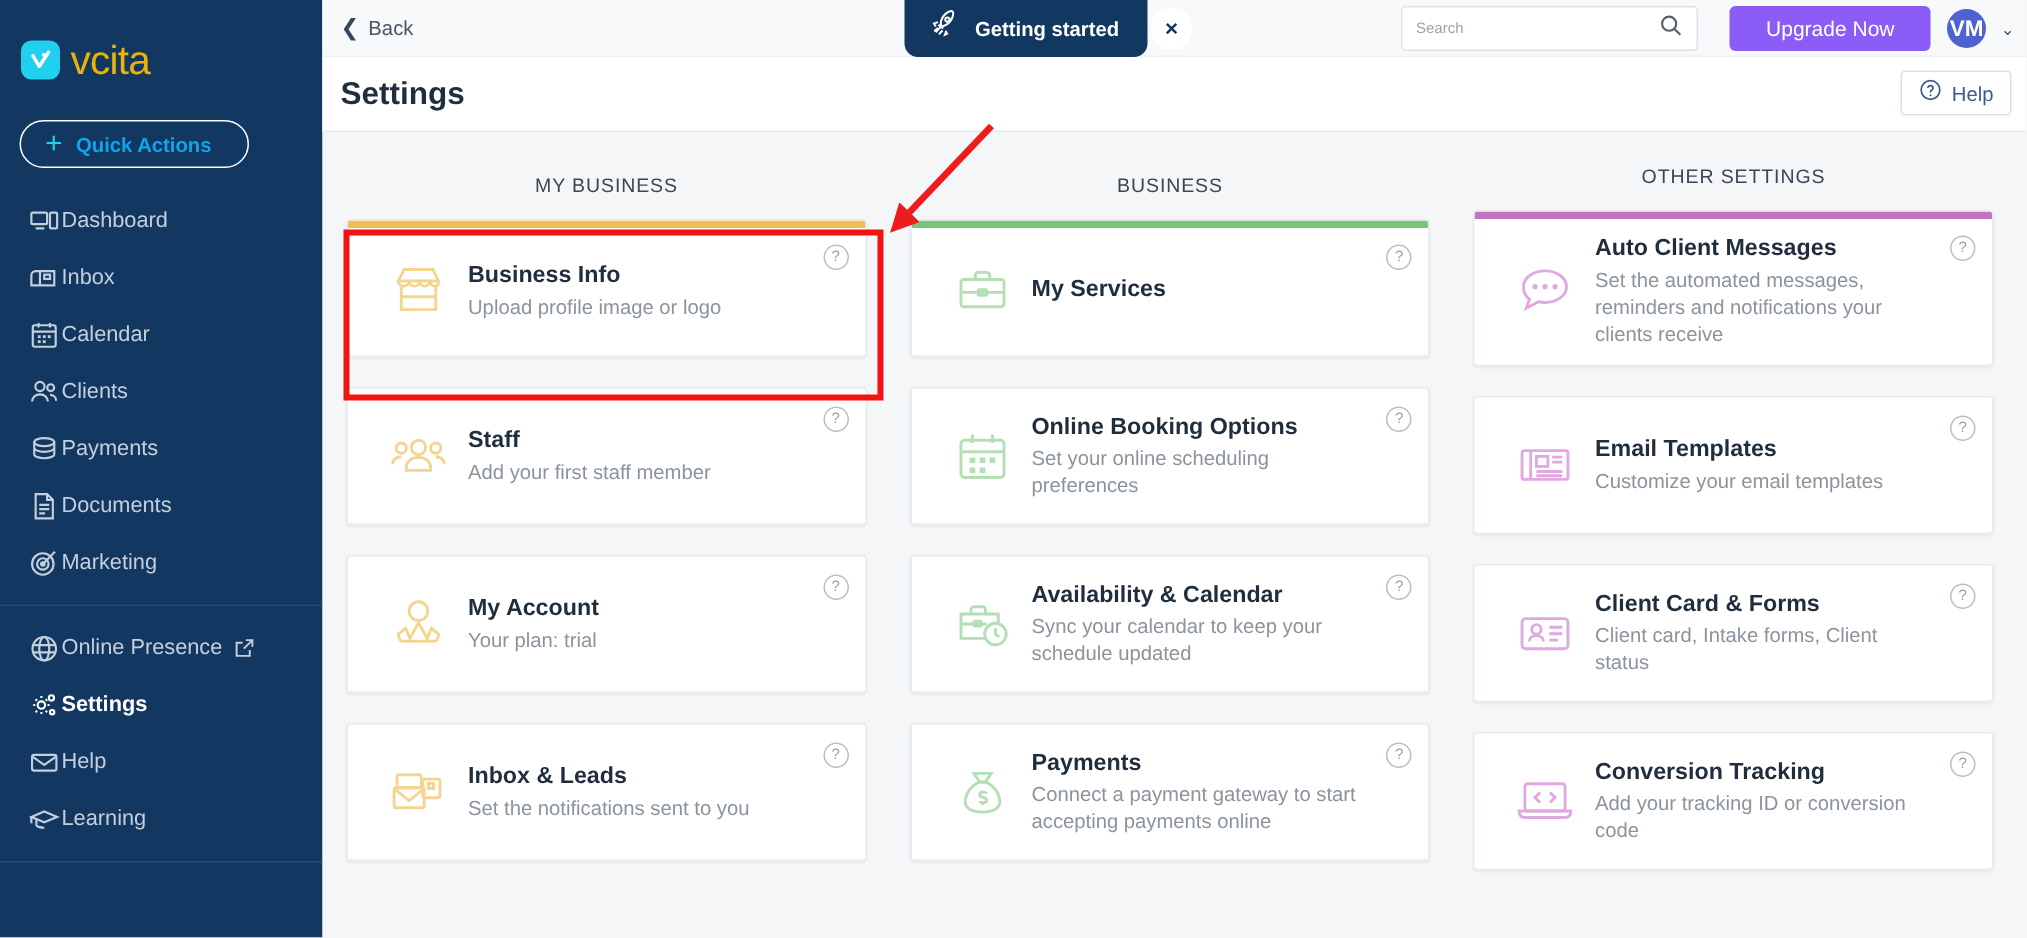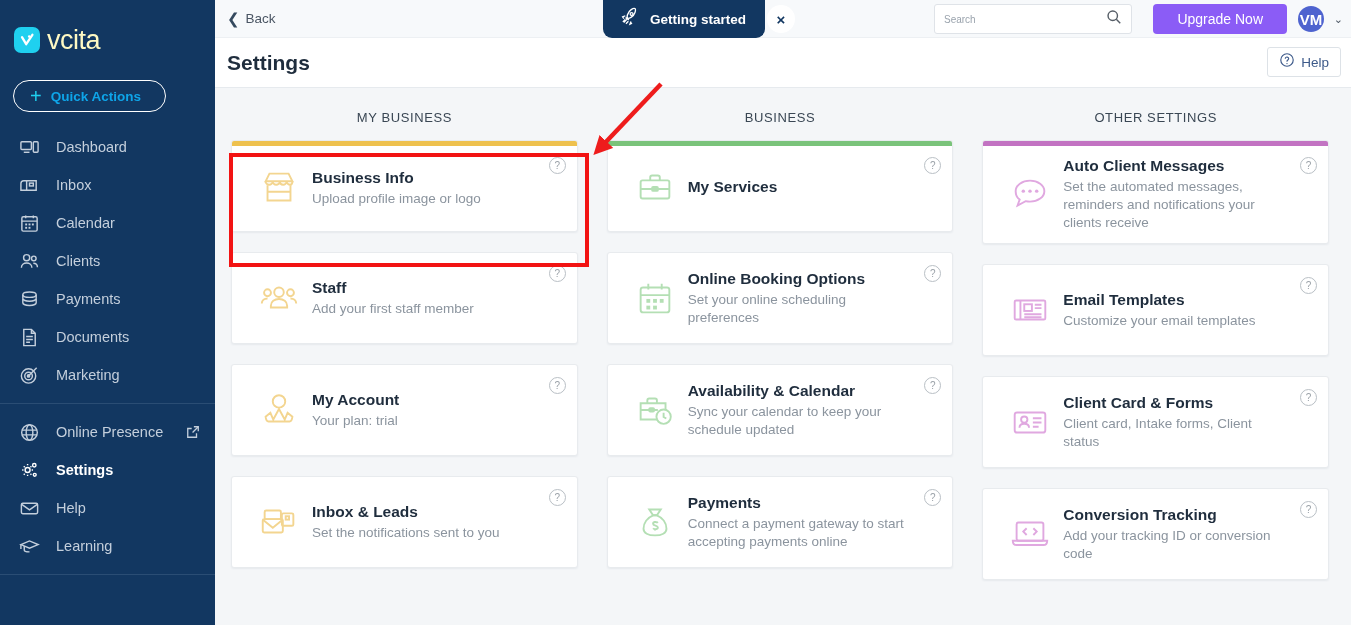--- a/index.html
+++ b/index.html
@@ -19,37 +19,37 @@
     position: relative;
     display: flex; flex-direction: column;
     padding-top: 18px;
   }
   .logo-row { display: flex; align-items: center; gap: 7px; padding: 4px 0 0 14px; height: 40px; }
   .logo-mark {
     width: 26px; height: 26px; border-radius: 7px;
     background: #1fd0ef;
     display: flex; align-items: center; justify-content: center;
   }
-  .logo-text { color: #fef9c3; font-size: 27px; letter-spacing: -0.5px; font-weight: 400; line-height: 1; }
+  .logo-text { color: #eab308; font-size: 27px; letter-spacing: -0.5px; font-weight: 400; line-height: 1; }
 
   .quick-actions {
     margin: 22px 0 0 13px;
     width: 153px; height: 32px;
     border: 1.5px solid #ffffff;
     border-radius: 17px;
     display: flex; align-items: center; gap: 9px;
     padding-left: 16px;
     cursor: pointer;
   }
   .qa-plus { color: #1fd0ef; font-size: 20px; line-height: 1; font-weight: 400; }
   .qa-label { color: #0ea5e9; font-size: 13.5px; font-weight: bold; }
 
   .nav { margin-top: 16px; }
   .nav-item {
-    display: flex; align-items: center; gap: 15px;
+    display: flex; align-items: center; 
     height: 38px; padding-left: 17px;
     color: #c4cfdc; font-size: 14.5px; cursor: pointer;
   }
   .nav-item .ico { width: 24px; height: 24px; display:flex; align-items:center; justify-content:center; flex:0 0 24px;}
   .nav-item.active { color: #ffffff; font-weight: bold; }
   .nav-sep { height: 1px; background: #2a4d74; margin: 9px 0 9px 0; }
   .ext-ico { margin-left: 8px; display:flex; }
 
   
   .main { flex: 1 1 auto; height: 625px; display: flex; flex-direction: column; position: relative; background: #f4f6f8; }
@@ -120,21 +120,21 @@
   .help-btn {
     position: absolute; right: 10px; top: 9px;
     height: 30px; padding: 0 11px;
     background: #ffffff; border: 1px solid #dde2e7; border-radius: 3px;
     display:flex; align-items:center; gap: 6px; cursor: pointer;
   }
   .help-label { color: #3d5a8a; font-size: 13.5px; }
 
   
   .content { flex: 1 1 auto; position: relative; overflow: hidden; padding-top: 22px; }
-  .columns { display: flex; gap: 29px; padding: 0 22px 0 16px; }
+  .columns { display: flex; gap: 29px; padding: 0 22px 0 16px; align-items: center; }
   .column { flex: 1 1 0; min-width: 0; }
   .col-title {
     text-align: center; font-size: 13px; color: #3a4754;
     letter-spacing: 0.6px; margin-bottom: 15px; font-weight: 400;
   }
   .card {
     background: #ffffff;
     border: 1px solid #e8ebee;
     border-radius: 3px;
     box-shadow: 0 1px 2px rgba(20,40,70,.06);

